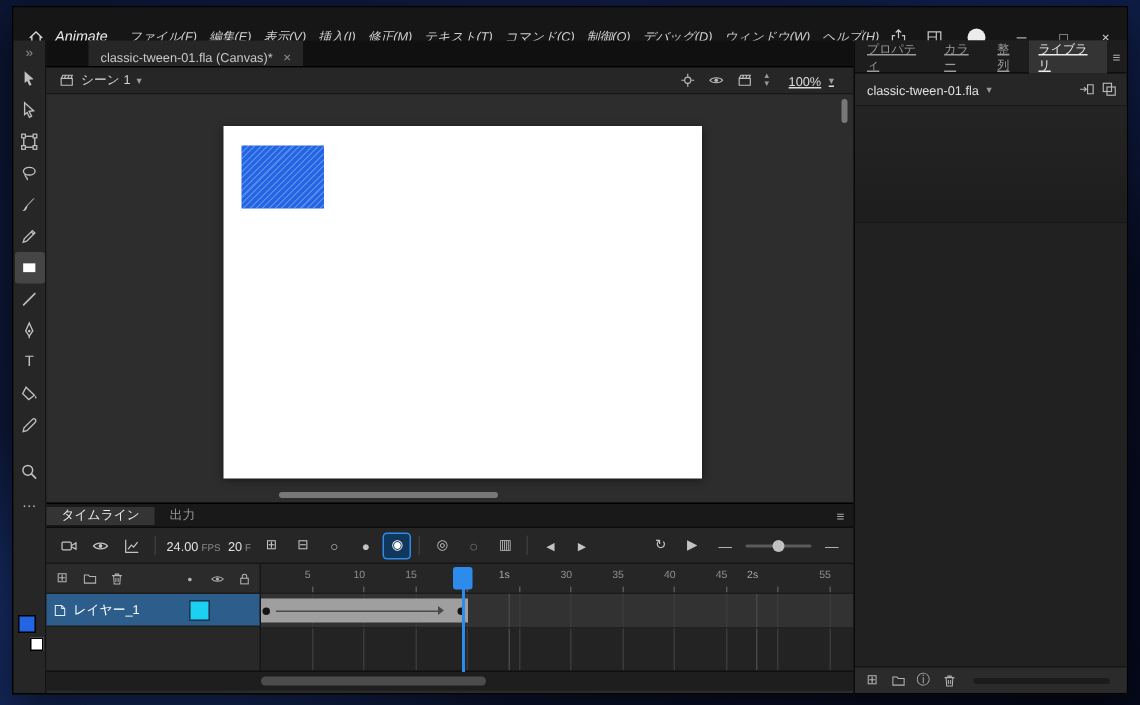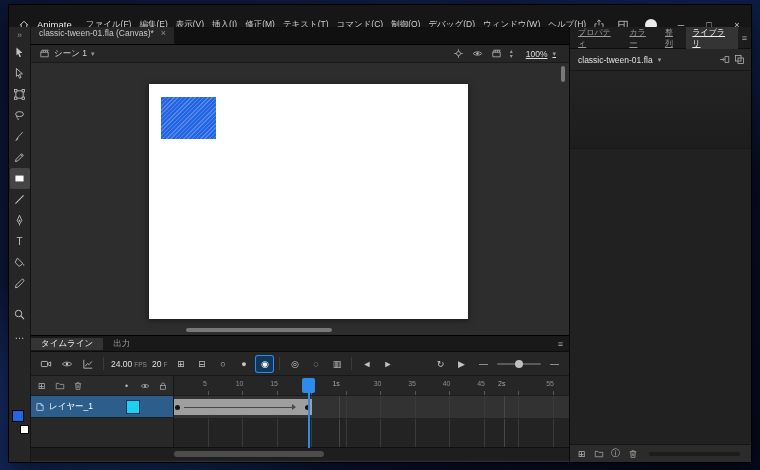--- a/index.html
+++ b/index.html
@@ -11,21 +11,21 @@
       radial-gradient(55% 45% at 12% 88%, rgba(45,100,220,.38), rgba(0,0,0,0) 65%),
       radial-gradient(50% 55% at 92% 6%, rgba(35,70,160,.33), rgba(0,0,0,0) 60%),
       linear-gradient(118deg,#0c1634 0%,#101d44 42%,#0a122e 70%,#060a1d 100%);
   }
   .window { position:absolute; left:8px; top:4px; width:744px; height:459px;
     background:#232323; border:1px solid #020202; overflow:hidden;
     box-shadow:0 10px 30px rgba(0,0,0,.65), inset 0 0 0 1px rgba(255,255,255,.05); }
 
   
   .titlebar { position:absolute; left:0; top:0; right:0; height:40px; background:#161616;
-    display:flex; align-items:center; padding-left:6px; border-bottom:1px solid #000; }
+    display:flex; align-items:center; padding-left:6px; border-bottom:1px solid #000;font-style:italic; }
   .tb-home { width:18px; display:flex; justify-content:center; color:#d5d5d5; }
   .app-name { color:#ececec; font-size:9.5px; margin:0 10px 0 4px; }
   .menubar { display:flex; white-space:nowrap; overflow:hidden; }
   .menu-item { color:#d0d0d0; font-size:8.5px; padding:0 4px; line-height:21px; }
   .tb-right { margin-left:auto; display:flex; align-items:center; height:100%; }
   .tb-icon { width:24px; display:flex; justify-content:center; color:#c6c6c6; }
   .avatar { width:12px; height:12px; border-radius:50%; background:#ececec; margin:0 10px; }
   .win-btn { width:28px; height:100%; display:flex; align-items:center; justify-content:center;
     color:#cfcfcf; font-size:9px; }
 
@@ -39,22 +39,22 @@
   .tool.active { background:#454545; color:#fff; }
   .ticn { display:flex; }
   .tool-gap { height:10px; }
   .colorwell { position:absolute; left:3px; bottom:28px; width:17px; height:24px; }
   .fill-swatch { position:absolute; left:0; top:0; width:12px; height:12px; border:1px solid #000; }
   .stroke-swatch { position:absolute; right:0; bottom:0; width:9px; height:9px; background:#fff; border:1px solid #000; }
 
   
   .doctabs { position:absolute; left:22px; top:22px; width:538px; height:18px; background:#101010;
     display:flex; border-bottom:1px solid #000; }
-  .doctab { display:flex; align-items:flex-end; gap:7px; padding:6px 8px; background:#262626;
-    font-size:8.5px; color:#c8c8c8; }
+  .doctab { display:flex; align-items:flex-start; gap:7px; padding:6px 8px; background:#262626;
+    font-size:8.5px; color:#c8c8c8;margin-left:28px; }
   .doctab-close { color:#8d8d8d; font-size:9px; }
 
   
   .editbar { position:absolute; left:22px; top:40px; width:538px; height:18px; background:#262626;
     border-bottom:1px solid #191919; display:flex; align-items:center; gap:4px; padding:0 8px;
     font-size:8.5px; color:#d5d5d5; }
   .eb-icon { display:flex; color:#bdbdbd; }
   .eb-chev { font-size:7px; color:#9a9a9a; }
   .eb-right { margin-left:auto; display:flex; align-items:center; gap:8px; }
   .eb-stepper { display:flex; flex-direction:column; line-height:4.5px; font-size:6px; color:#9a9a9a; }

